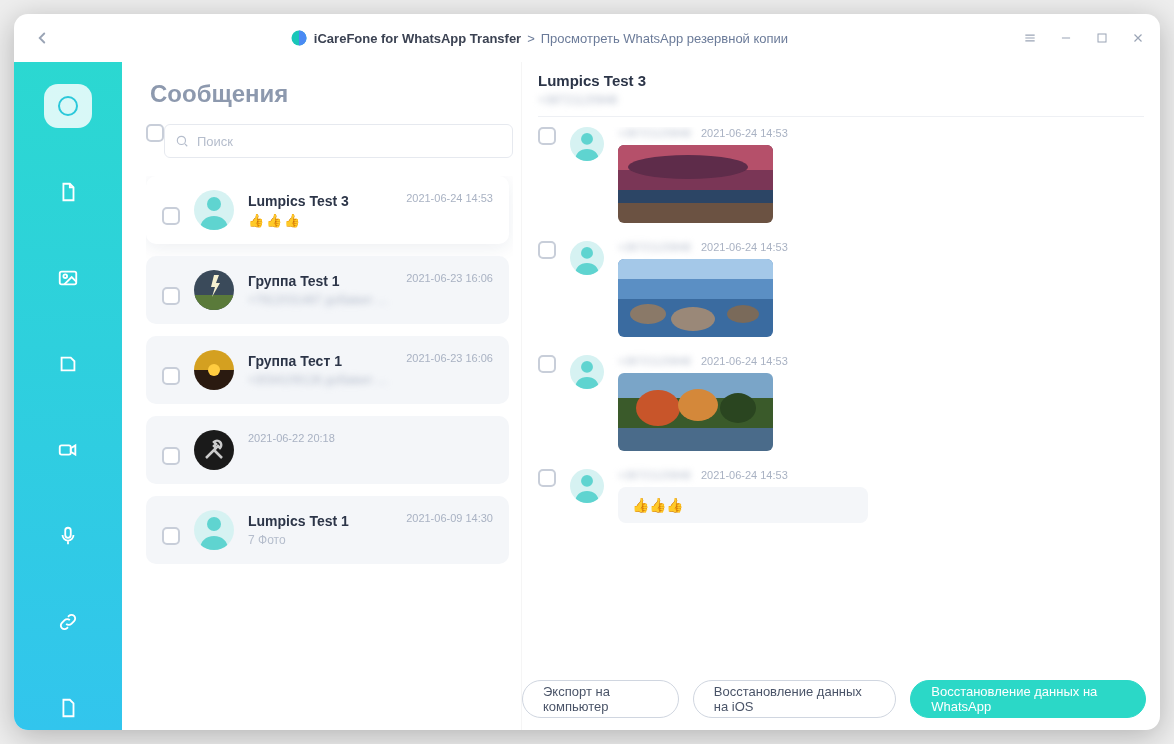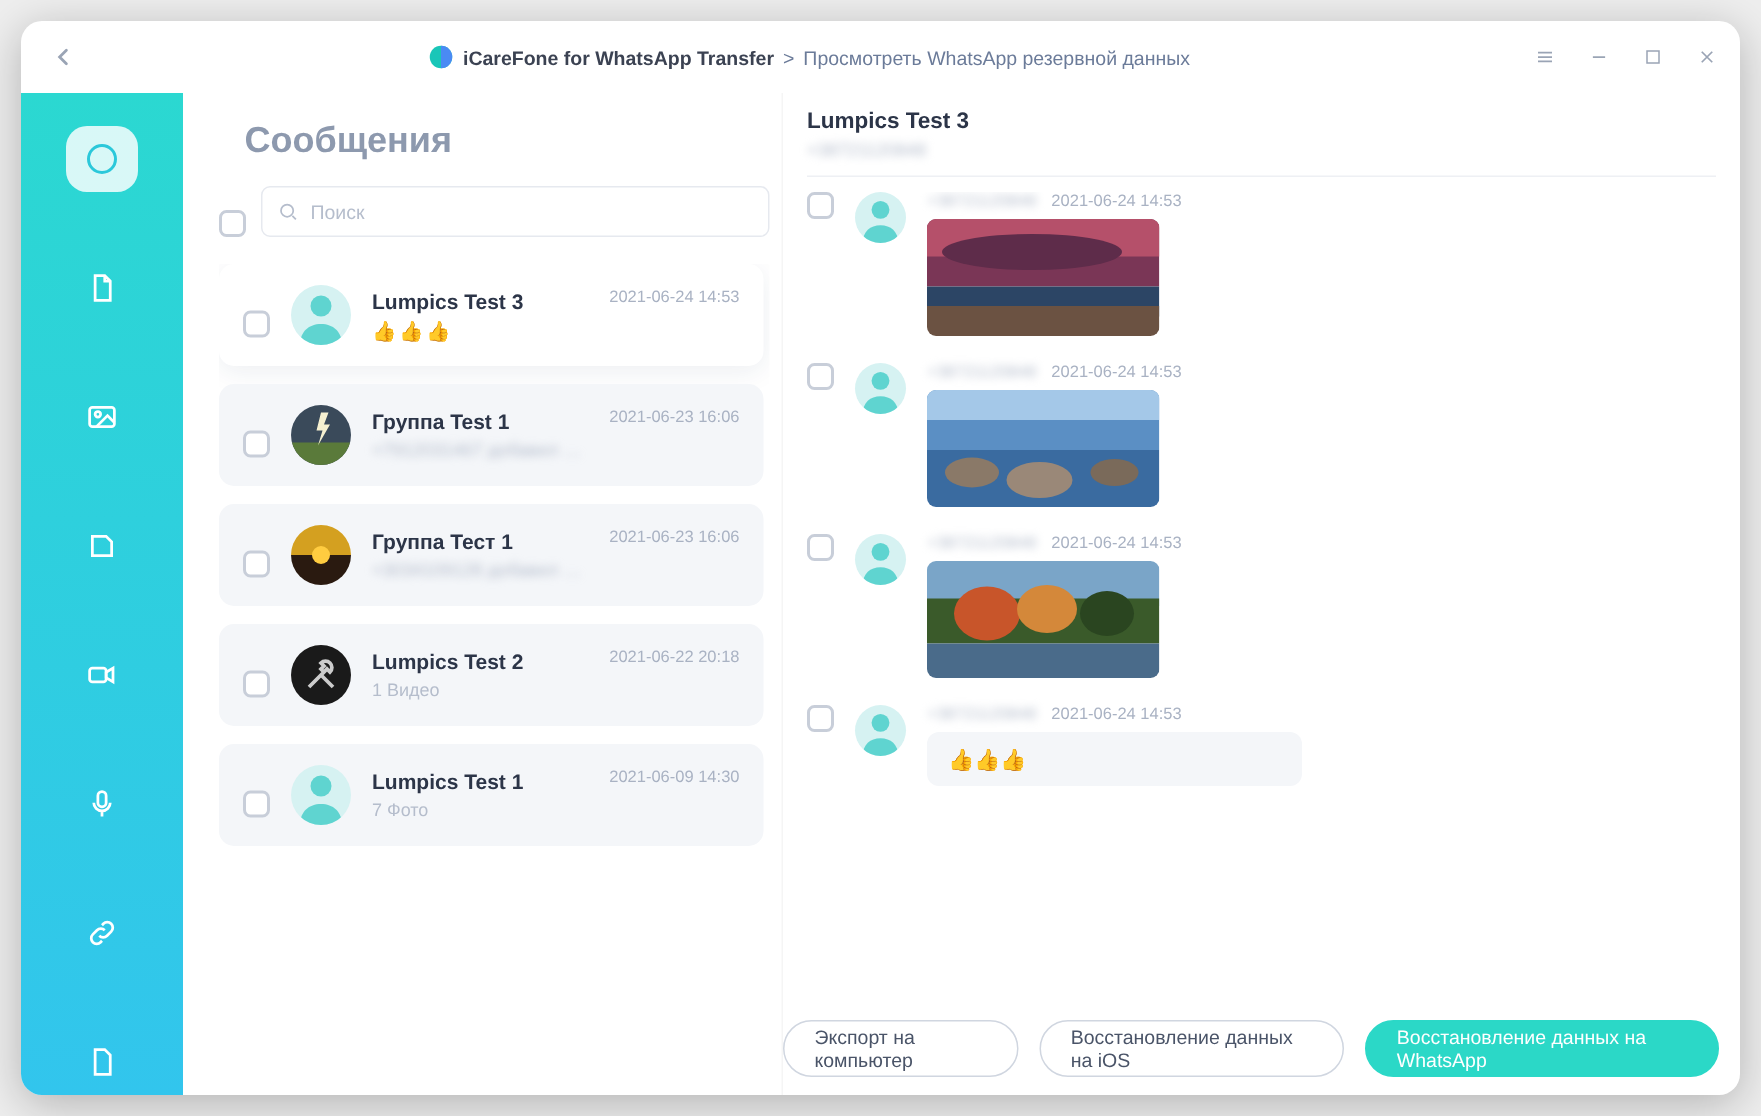--- a/index.html
+++ b/index.html
@@ -11,22 +11,22 @@
 .tb-title b{color:#3b4252;font-weight:600}
 .tb-title span{color:#6b7b99}
 .tb-ctrl{display:flex;gap:20px;color:#9aa4b5}
 .tb-ctrl div{cursor:pointer;width:16px;height:16px;display:flex;align-items:center;justify-content:center}
 .logo-icon{width:18px;height:18px}
 .body{flex:1;display:flex;min-height:0}
 .sidebar{width:108px;background:linear-gradient(180deg,#2bd8d1 0%,#32c5ed 100%);display:flex;flex-direction:column;align-items:center;padding-top:22px;gap:42px}
 .sb-item{width:48px;height:48px;border-radius:14px;display:flex;align-items:center;justify-content:center;color:#fff;cursor:pointer}
 .sb-item.active{background:rgba(255,255,255,.82);color:#2bc8da}
 .chatlist{width:400px;display:flex;flex-direction:column;border-right:1px solid #f5f5f5;padding:12px 8px 0 24px;min-height:0}
-.cl-title{font-size:24px;font-weight:700;color:#8d99ae;margin:6px 0 16px 17px}
-.cl-search-row{display:flex;align-items:flex-end;gap:10px;margin-bottom:18px}
+.cl-title{font-size:24px;font-weight:700;color:#8d99ae;margin:6px 0 16px 4px}
+.cl-search-row{display:flex;align-items:flex-start;margin-bottom:18px}
 .chk{width:18px;height:18px;border:2px solid #c8ced9;border-radius:5px;cursor:pointer;flex-shrink:0;background:#fff}
 .chk.positioned{margin-top:12px}
 .search{flex:1;height:34px;border:1px solid #e6e9ef;border-radius:6px;display:flex;align-items:center;gap:8px;padding:0 10px;color:#b5bdcc;font-size:13px}
 .search svg{flex-shrink:0}
 .chats{flex:1;overflow-y:auto;display:flex;flex-direction:column;gap:12px;padding-right:4px}
 .chats::-webkit-scrollbar{width:6px}
 .chats::-webkit-scrollbar-thumb{background:#d9dde5;border-radius:3px}
 .chat{display:flex;align-items:center;gap:14px;padding:14px 16px;border-radius:10px;background:#f4f6f9;cursor:pointer}
 .chat.active{background:#fff;box-shadow:0 4px 18px rgba(30,50,90,.08)}
 .avatar{width:40px;height:40px;border-radius:50%;flex-shrink:0;overflow:hidden;display:flex;align-items:center;justify-content:center}
@@ -68,21 +68,21 @@
           <path d="M15 6l-6 6 6 6"></path>
         </svg>
     </div>
     <div class="tb-title">
       <svg class="logo-icon" viewBox="0 0 24 24">
           <circle cx="12" cy="12" r="10" fill="#19c6b8"></circle>
           <path d="M12 2a10 10 0 010 20" fill="#4a8af4"></path>
         </svg>
       <b>iCareFone for WhatsApp Transfer</b>
       <span>&gt;</span>
-      <span>Просмотреть WhatsApp резервной данных</span>
+      <span>Просмотреть WhatsApp резервной копии</span>
     </div>
     <div class="tb-ctrl">
       <div>
           <svg width="14" height="14" viewBox="0 0 24 24" fill="none" stroke="currentColor" stroke-width="2">
             <path d="M4 7h16M4 12h16M4 17h16"></path>
           </svg>
         </div>
       <div>
           <svg width="14" height="14" viewBox="0 0 24 24" fill="none" stroke="currentColor" stroke-width="2">
             <path d="M5 12h14"></path>
@@ -210,24 +210,20 @@
           </div>
           <div class="chat">
             <div class="chk positioned"></div>
             <div class="avatar">
               <svg class="mini" viewBox="0 0 40 40">
                 <rect width="40" height="40" rx="8" fill="#1a1a1a"></rect>
                 <path d="M12 28l10-10m-2-6a4 4 0 116 6l-2-2-2 2-2-2 2-2z" stroke="#ccc" stroke-width="2.5" fill="none"></path>
                 <path d="M28 28l-8-8" stroke="#ccc" stroke-width="2.5"></path>
               </svg>
             </div>
-            <div class="chat-mid">
-              <div class="cname" style="">Lumpics Test 2</div>
-              <div class="csub">1 Видео</div>
-            </div>
             <div class="ctime">2021-06-22 20:18</div>
           </div>
           <div class="chat">
             <div class="chk positioned"></div>
             <div class="avatar person">
               <svg viewBox="0 0 40 40">
                 <circle cx="20" cy="14" r="7" fill="#5fd4d0"></circle>
                 <path d="M6 40c0-9 6-14 14-14s14 5 14 14z" fill="#5fd4d0"></path>
               </svg>
             </div>

